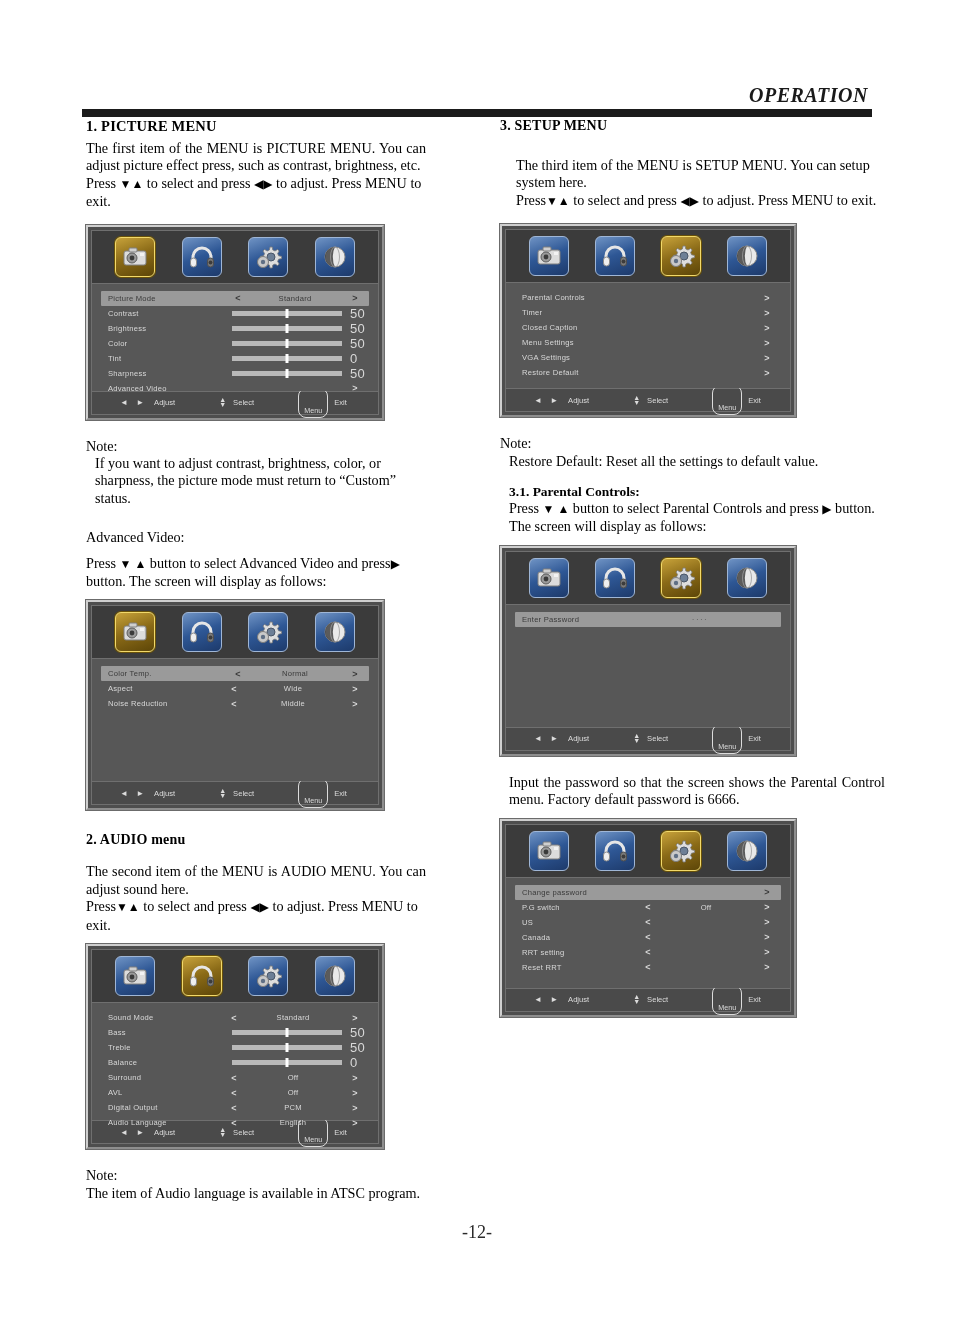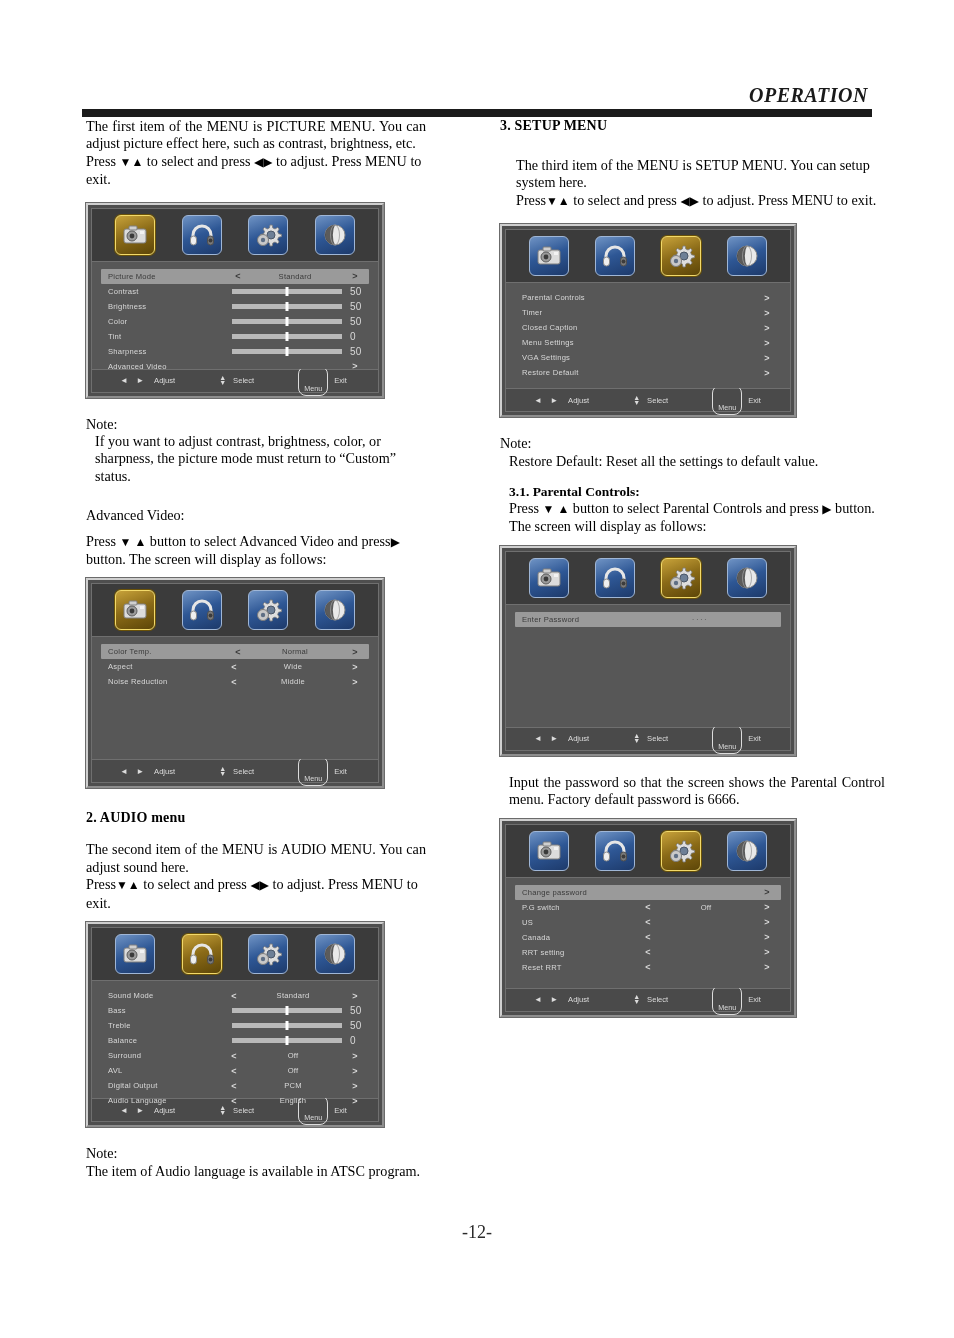--- a/index.html
+++ b/index.html
@@ -146,21 +146,21 @@
     position: relative;
     margin-left: 6px;
   }
   .row .slider .thumb {
     position: absolute; top: -2px; left: 50%;
     width: 3px; height: 9px; background: #ffffff;
     transform: translateX(-50%);
   }
   .row .num {
     width: 26px; text-align: left; padding-left: 8px;
-    font-size: 10px; color: #d8d8d8;
+    font-size: 13px; color: #d8d8d8;
   }
   .row .dots {
     flex: 1; text-align: center; letter-spacing: 1.4px;
     color: #5d5d5d; font-size: 8px;
   }
 
   .osd-footer {
     background: #4a4a4a;
     border-top: 1px solid #6f6f6f;
     height: 23px;
@@ -200,21 +200,22 @@
 
 <div class="page">
 
   <div class="header">
     <div class="header-title">OPERATION</div>
     <div class="header-rule"></div>
   </div>
 
   <div class="col-left">
 
-    <p class="body">The first item of the MENU is PICTURE MENU. You can adjust picture effect here, such as contrast, brightness, etc.</p>
+    <h2 class="sec">1. PICTURE MENU</h2>
+    <p class="body">The first item of the MENU is PICTURE MENU. You can adjust picture effect press, such as contrast, brightness, etc.</p>
     <p class="body nj">
       <span>Press</span>
       <span class="arw">▼▲</span>
       <span>to select and press</span>
       <span class="arw">◀▶</span>
       <span>to adjust. Press MENU to exit.</span>
     </p>
 
     <div class="gap14"></div>
 

